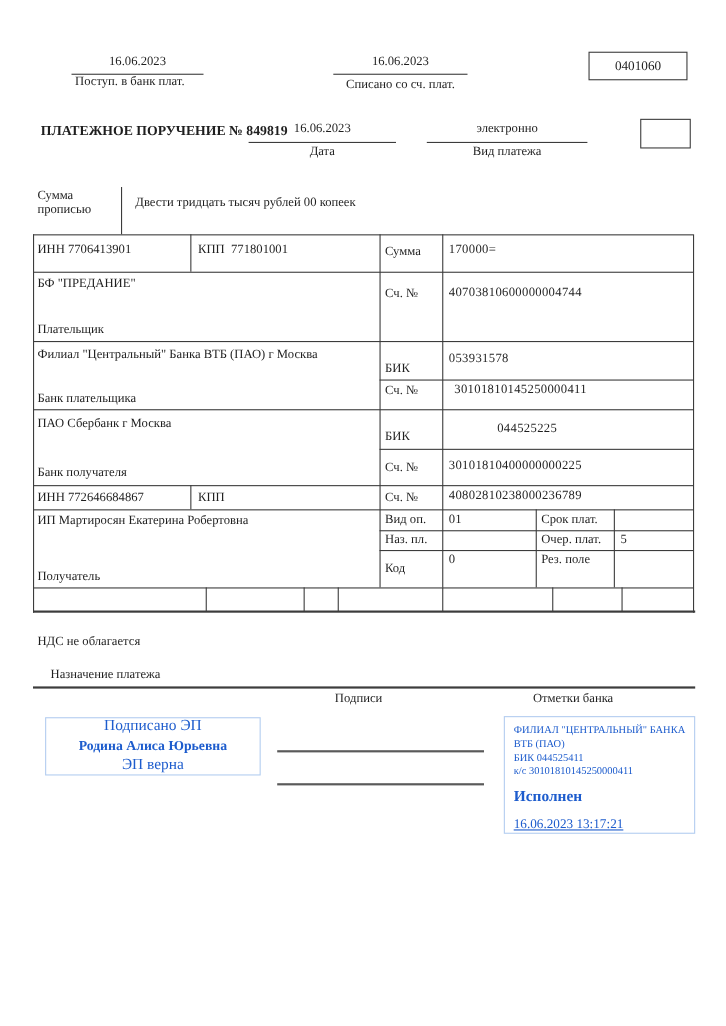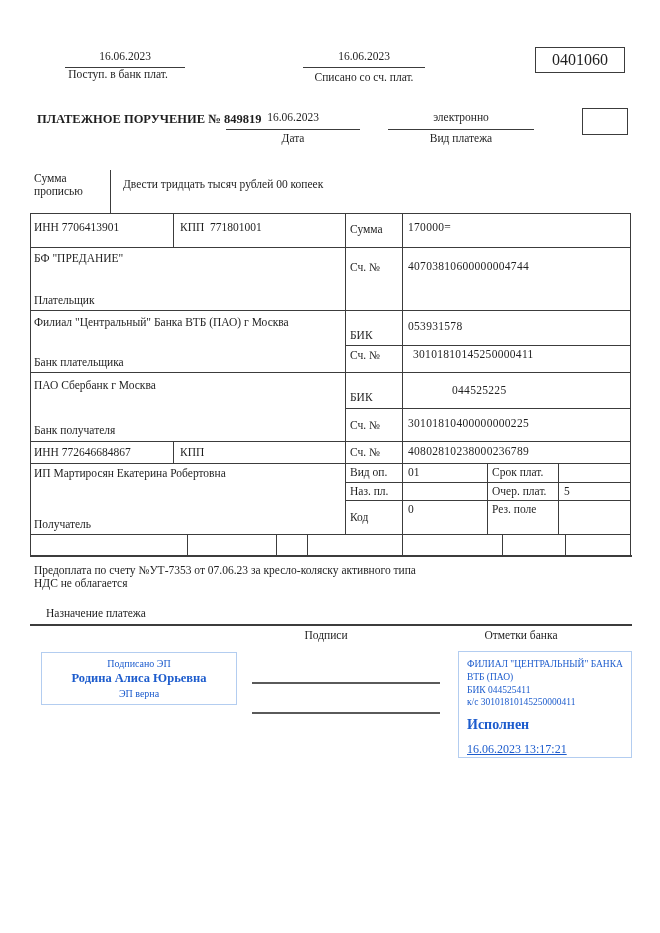--- a/index.html
+++ b/index.html
@@ -22,40 +22,40 @@
   .vl{position:absolute;width:1px;background:var(--line);}
   .box{position:absolute;border:1px solid var(--line);box-sizing:border-box;}
   .pre{white-space:pre;}
   .title{font-weight:bold;font-size:12.5px;}
   .wrap{white-space:normal;}
   .stamp{
     position:absolute;border:1px solid var(--stamp-border);box-sizing:border-box;
     color:var(--stamp-blue);
   }
   .sig-stamp{display:flex;flex-direction:column;align-items:center;justify-content:center;gap:2px;}
-  .sig-small{font-size:10px;}
+  .sig-small{font-size:14px;}
   .sig-name{font-size:12.5px;font-weight:bold;}
   .bank-stamp{padding:6px 8px;font-size:9.5px;line-height:1.35;}
   .bank-status{font-size:14px;font-weight:bold;margin-top:7px;}
   .bank-dt{font-size:12px;margin-top:6px;text-decoration:underline;}
   .sigline{position:absolute;height:2px;background:#5a5a5a;}
   .num{letter-spacing:0.3px;}
 </style>
 </head>
 <body>
 
 <div id="page">
 
   <div class="abs ctr uline" style="left:65px;top:50px;width:120px;height:17px;">16.06.2023</div>
   <div class="abs ctr" style="left:58px;top:68px;width:120px;">Поступ. в банк плат.</div>
 
   <div class="abs ctr uline" style="left:303px;top:50px;width:122px;height:17px;">16.06.2023</div>
   <div class="abs ctr" style="left:303px;top:71px;width:122px;">Списано со сч. плат.</div>
 
-  <div class="box ctr" style="left:535px;top:47px;width:90px;height:26px;line-height:24px;font-size:16px;">0401060</div>
+  <div class="box ctr" style="left:535px;top:47px;width:90px;height:26px;line-height:24px;font-size:12px;">0401060</div>
 
   <div class="abs title" style="left:37px;top:112px;">ПЛАТЕЖНОЕ ПОРУЧЕНИЕ № 849819</div>
   <div class="abs ctr uline" style="left:226px;top:111px;width:134px;height:18px;">16.06.2023</div>
   <div class="abs ctr" style="left:226px;top:132px;width:134px;">Дата</div>
   <div class="abs ctr uline" style="left:388px;top:111px;width:146px;height:18px;">электронно</div>
   <div class="abs ctr" style="left:388px;top:132px;width:146px;">Вид платежа</div>
   <div class="box" style="left:582px;top:108px;width:46px;height:27px;"></div>
 
   <div class="hl" style="left:30px;top:213px;width:600px;"></div>
   <div class="hl" style="left:30px;top:247px;width:600px;"></div>
@@ -126,21 +126,20 @@
   <div class="abs" style="left:350px;top:466px;text-align:center;">Вид оп.</div>
   <div class="abs" style="left:408px;top:466px;">01</div>
   <div class="abs" style="left:492px;top:466px;">Срок плат.</div>
   <div class="abs" style="left:350px;top:485px;">Наз. пл.</div>
   <div class="abs" style="left:492px;top:485px;">Очер. плат.</div>
   <div class="abs" style="left:564px;top:485px;">5</div>
   <div class="abs" style="left:350px;top:511px;">Код</div>
   <div class="abs" style="left:408px;top:503px;">0</div>
   <div class="abs" style="left:492px;top:503px;">Рез. поле</div>
 
-  <div class="abs" style="left:34px;top:564px;">Предоплата по счету №УТ-7353 от 07.06.23 за кресло-коляску активного типа</div>
   <div class="abs" style="left:34px;top:577px;">НДС не облагается</div>
   <div class="abs" style="left:46px;top:607px;">Назначение платежа</div>
 
   <div class="abs ctr" style="left:246px;top:629px;width:160px;">Подписи</div>
   <div class="abs ctr" style="left:441px;top:629px;width:160px;">Отметки банка</div>
 
   <div class="stamp sig-stamp" style="left:41px;top:652px;width:196px;height:53px;">
     <div class="sig-small">Подписано ЭП</div>
     <div class="sig-name">Родина Алиса Юрьевна</div>
     <div class="sig-small">ЭП верна</div>

